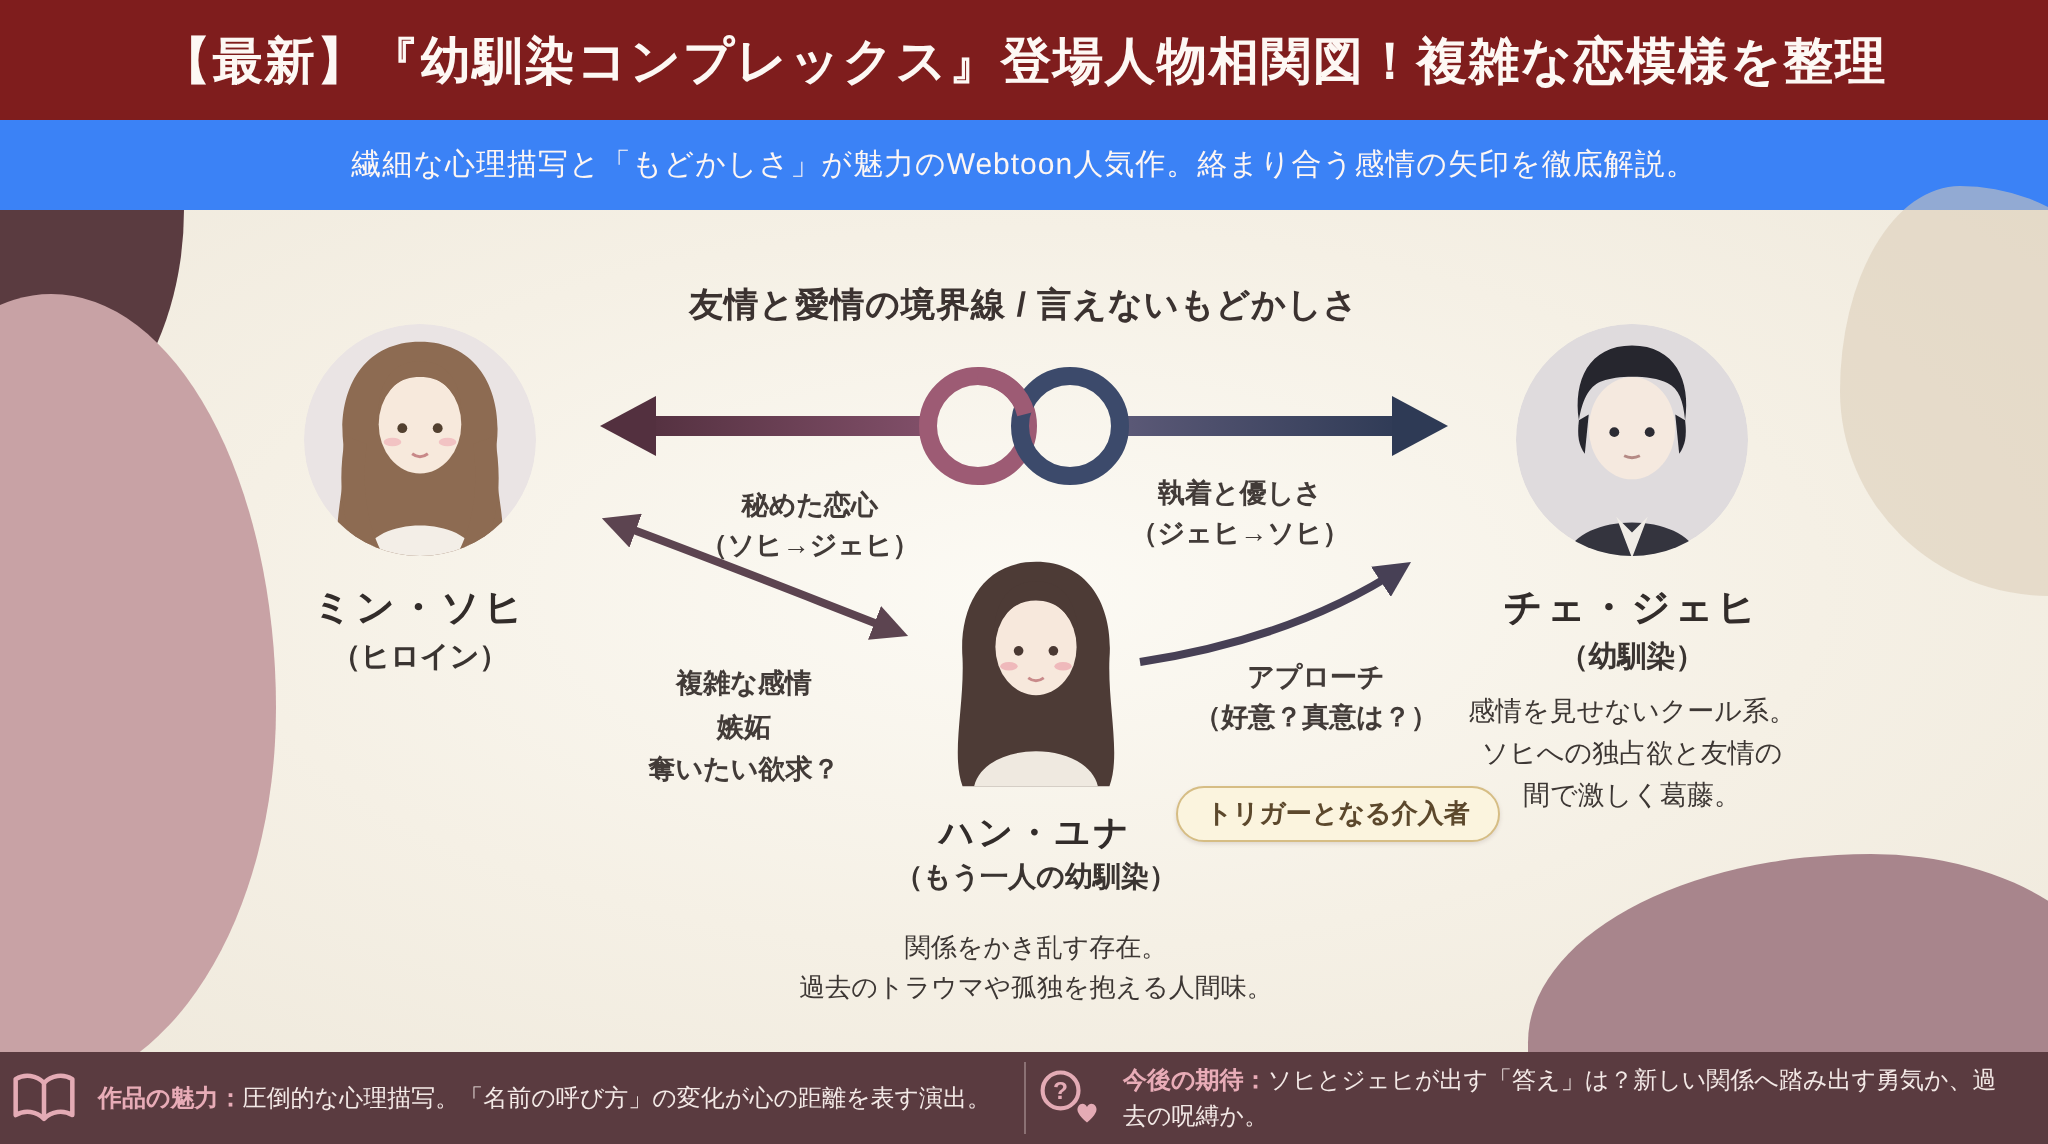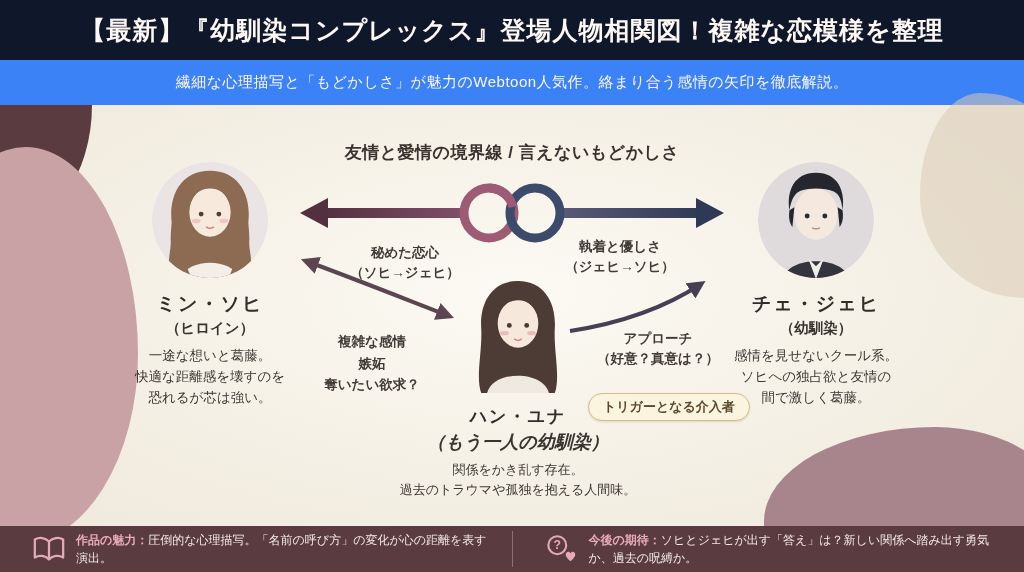--- a/index.html
+++ b/index.html
@@ -1,21 +1,21 @@
 <!DOCTYPE html>
 <html><head>
 <meta charset="utf-8">
 <style>
   * { margin:0; padding:0; box-sizing:border-box; }
   body { font-family:"Liberation Sans","DejaVu Sans",sans-serif; background:#fff; }
   .page { position:relative; width:1024px; height:572px; overflow:hidden; background:#f3eee3; }
 
   
   .header { position:absolute; left:0; top:0; width:1024px; height:60px;
-            background:#0f172a; display:flex; align-items:center; justify-content:center; }
+            background:#7f1d1d; display:flex; align-items:center; justify-content:center; }
   .header h1 { color:#fdf8f4; font-size:25px; font-weight:bold; letter-spacing:1px; }
   .subheader { position:absolute; left:0; top:60px; width:1024px; height:45px;
                background:#3b82f6; display:flex; align-items:center; justify-content:center; }
   .subheader p { color:#fdf6f4; font-size:15px; letter-spacing:0.5px; }
 
   
   .main { position:absolute; left:0; top:105px; width:1024px; height:421px;
           background:radial-gradient(ellipse at 50% 45%, #fcfaf4 0%, #f5f0e5 55%, #efe9dc 100%); }
   .blob { position:absolute; }
   .blob-dark  { left:0; top:0; width:92px; height:128px; background:#5a3b40; border-radius:0 0 100% 0; }
@@ -36,41 +36,41 @@
   .char-sohee  { left:105px; top:56px;  width:210px; }
   .char-jaehee { left:711px; top:56px;  width:210px; }
   .char-yuna   { left:388px; top:170px; width:260px; }
   .avatar { width:118px; height:118px; margin:0 auto; }
   .avatar svg { width:100%; height:100%; display:block; }
   .portrait { width:116px; height:124px; margin:0 auto; }
   .portrait svg { width:100%; height:100%; display:block; }
   .char-name { margin-top:12px; font-size:19px; font-weight:bold; color:#322c2a; letter-spacing:2px; }
   .char-yuna .char-name { margin-top:6px; font-size:17px; }
   .char-role { margin-top:2px; font-size:14.5px; font-weight:bold; color:#3a3431; }
-  .char-yuna .char-role { font-size:18px;font-style:italic; }
+  .char-yuna .char-role { font-size:14px; }
   .char-desc { margin-top:8px; font-size:13.5px; line-height:1.55; color:#3d3734; font-weight:500; }
-  .char-yuna .char-desc { font-size:13px; margin-top:6px; }
+  .char-yuna .char-desc { font-size:13px; margin-top:16px; }
 
   .edge-label { position:absolute; text-align:center; font-size:13.5px; font-weight:bold;
                 color:#423b38; line-height:1.45; }
   .label-hidden    { left:325px; top:138px; width:160px; }
   .label-obsession { left:535px; top:132px; width:170px; }
   .label-complex   { left:297px; top:226px; width:150px; line-height:1.6; }
   .label-approach  { left:573px; top:224px; width:170px; }
 
   .badge { position:absolute; left:588px; top:288px; background:#fbf4de; border:1.5px solid #d6bd84;
            border-radius:15px; padding:4px 14px; font-size:13px; font-weight:bold; color:#5c482c;
            box-shadow:0 1px 2px rgba(90,59,64,.15); }
 
   .preline { white-space:pre-line;text-align:center; }
 
   
   .footer { position:absolute; left:0; top:526px; width:1024px; height:46px; background:#5a3b40;
             display:flex; align-items:center; }
-  .footer-item { flex:1 1 0; display:flex; align-items:center; gap:10px; padding:0 14px 0 32px; height:36px; }
+  .footer-item { flex:1 1 0; display:flex; align-items:center; gap:10px; padding:0 14px 0 5px; height:36px; }
   .footer-item + .footer-item { border-left:1px solid rgba(255,240,240,.30); }
   .f-icon { flex:0 0 34px; width:34px; height:30px; }
   .f-icon svg { width:100%; height:100%; display:block; }
   .f-text { font-size:12px; line-height:1.5; color:#f3e9e6; }
   .f-label { color:#e8acb7; font-weight:bold; }
 </style>
 </head>
 <body>
 
 <div class="page">
@@ -143,23 +143,20 @@
             <ellipse cx="74" cy="61" rx="4.5" ry="2.2" fill="#f2c3c3"></ellipse>
             <path d="M56 67 Q60 70 64 67" stroke="#c88888" stroke-width="1.5" fill="none"></path>
             <path d="M30 120 C36 98 84 98 90 120 Z" fill="#f3eee7"></path>
             <path d="M22 58 C17 86 22 106 30 120 L42 120 C33 104 30 84 33 62 Z" fill="#8d6b52"></path>
             <path d="M98 58 C103 86 98 106 90 120 L78 120 C87 104 90 84 87 62 Z" fill="#8d6b52"></path>
           </g>
         </svg>
       </div>
       <div class="char-name">ミン・ソヒ</div>
       <div class="char-role">（ヒロイン）</div>
-      <div class="char-desc preline">一途な想いと葛藤。
-快適な距離感を壊すのを
-恐れるが芯は強い。</div>
     </div>
 
     <div class="character char-jaehee">
       <div class="avatar">
         <svg viewBox="0 0 120 120" aria-hidden="true">
           <defs>
               <clipPath id="cj">
                 <circle cx="60" cy="60" r="59"></circle>
               </clipPath>
             </defs>

